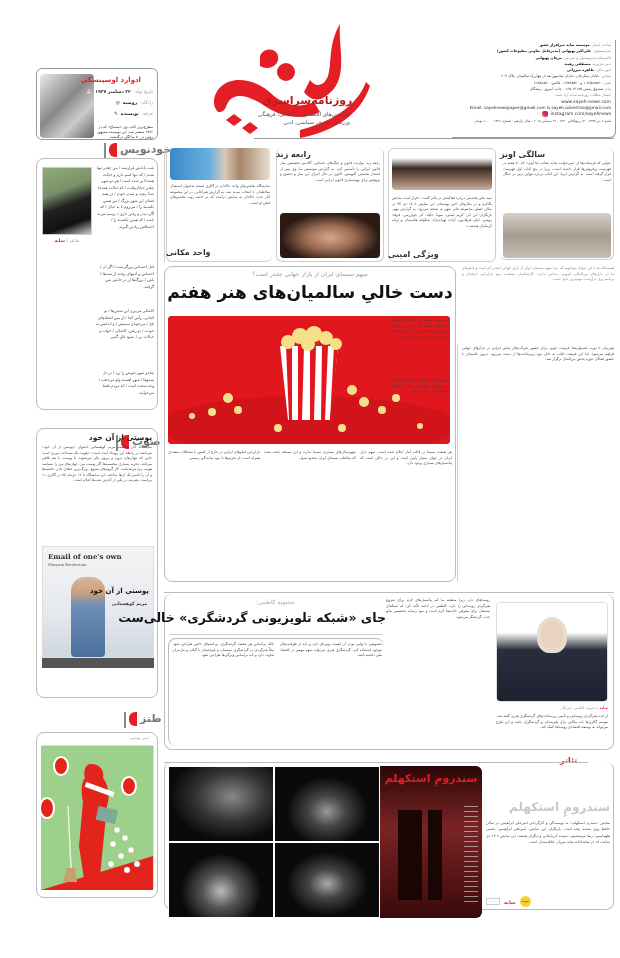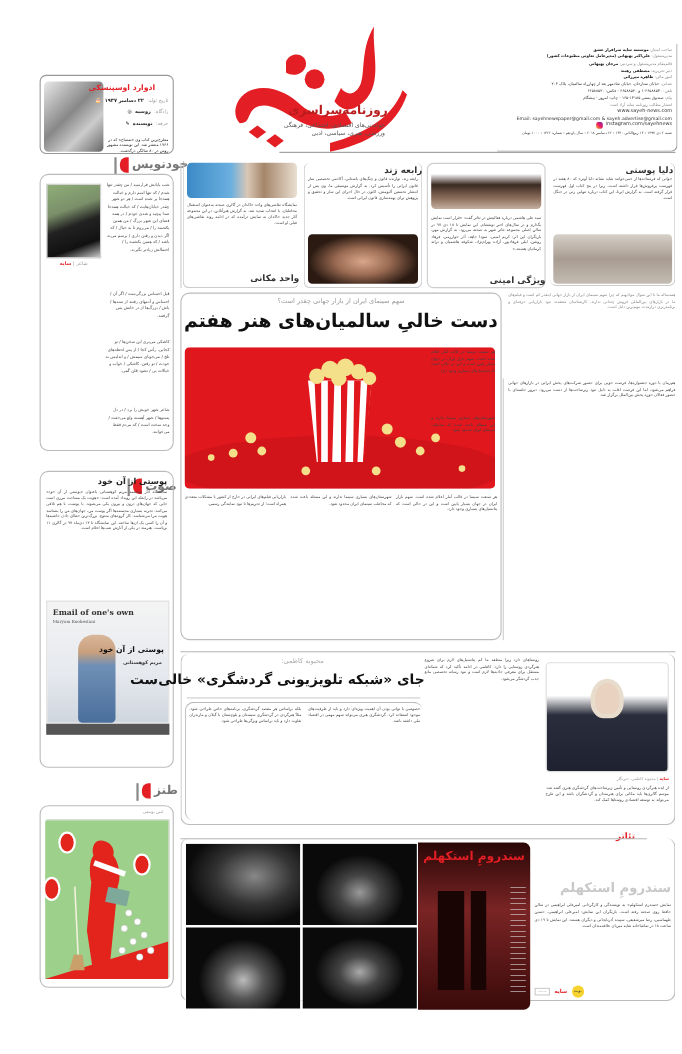--- a/index.html
+++ b/index.html
@@ -23,21 +23,21 @@
 .profile-name{position:absolute;right:16px;top:7px;font-size:7px;color:#e31e24;font-weight:bold}
 .profile-row{position:absolute;right:4px;font-size:4.5px;color:#222;display:flex;gap:3px;align-items:center}
 .profile-row .k{color:#999}
 .profile-desc{position:absolute;right:4px;top:56px;width:58px;font-size:3.6px;line-height:5px;color:#222}
 
 .paper-name{position:absolute;left:262px;top:94px;font-size:11px;font-weight:bold;color:#b91c1c}
 .paper-tag{position:absolute;left:226px;top:110px;width:124px;font-size:5.5px;line-height:8px;color:#555;text-align:right}
 .hr-top{position:absolute;left:254px;top:138px;width:360px;height:1px;background:#999}
 
 .person-box{position:absolute;border:1px solid #ccc;border-radius:6px}
-.person-name{position:absolute;font-size:8px;font-weight:bold;color:#333;text-align:right}
+.person-name{position:absolute;font-size:8px;font-weight:bold;color:#333;text-align:left}
 .photo{position:absolute;border-radius:4px}
 
 .kicker{position:absolute;font-size:6px;color:#999;text-align:center}
 .headline{position:absolute;font-weight:900;color:#111;text-align:center;white-space:nowrap}
 .popcorn{position:absolute;left:168px;top:316px;width:282px;height:128px;background:#e0171d;border-radius:4px;overflow:hidden}
 
 .vrule{position:absolute;width:1px;background:#ccc}
 .hrule{position:absolute;height:1px;background:#bbb}
 .stage-photo{position:absolute;background:#111;border:1px solid #fff}
 .poster{position:absolute;background:linear-gradient(180deg,#2a0707,#7a2424 40%,#3a0a0a);border-radius:0 6px 6px 0}
@@ -165,21 +165,21 @@
         <circle cx="96" cy="118" r="3"></circle>
       <circle cx="86" cy="124" r="3"></circle>
         <circle cx="70" cy="118" r="3"></circle>
     </g>
   </svg>
 </div>
 
 <div class="vrule" style="left:164px;top:148px;height:114px"></div>
 
 <div class="person-box" style="left:500px;top:148px;width:114px;height:112px;border-left:none;border-top:none"></div>
-<div class="person-name" style="left:500px;top:150px;width:112px">دلیا پوستی</div>
+<div class="person-name" style="left:500px;top:150px;width:112px">سالگی اونز</div>
 <div class="abs txt" style="left:503px;top:161px;width:108px;font-size:3.6px;line-height:5.6px">خوانی که فرستاده‌ها از «می‌خوانند شاید نشانه دلیا آونز» که ۸۰ هفته در فهرست پرفروش‌ها قرار داشته است، زیرا در پنج کتاب اول فهرست قرار گرفته است. به گزارش ایرنا، این کتاب درباره تنهایی زنی در جنگل است.</div>
 <div class="photo" style="left:503px;top:213px;width:108px;height:45px;background:linear-gradient(180deg,#d6d0c8,#a89c91 50%,#c4bcb3)"></div>
 
 <div class="person-box" style="left:388px;top:148px;width:108px;height:114px"></div>
 <div class="photo" style="left:392px;top:150px;width:100px;height:40px;background:linear-gradient(180deg,#fff 0%,#fff 20%,#3a2a22 45%,#8a6c5a 75%,#c5b0a0)"></div>
 <div class="abs txt" style="left:392px;top:196px;width:100px;font-size:3.6px;line-height:5.6px">سید علی هاشمی درباره فعالیتش در تئاتر گفت: «قرار است نمایش بگذارم و در سال‌های اخیر نوشته‌ام. این نمایش تا ۱۸ دی ۹۷ در سالن اصلی مجموعه تئاتر شهر به صحنه می‌رود. به گزارش مهر، بازیگران این اثر: کریم امینی، سودا جاهد، آذر خوارزمی، فرهاد روشن، لیلی فرهادپور، آزاده بهرام‌نژاد، شکوفه هاشمیان و ترانه کرمانیان هستند.»</div>
 <div class="person-name" style="left:388px;top:250px;width:108px">ویژگی امینی</div>
 
 <div class="person-box" style="left:276px;top:148px;width:108px;height:114px;border-top:none"></div>
 <div class="person-name" style="left:276px;top:150px;width:108px">رابعه زند</div>

